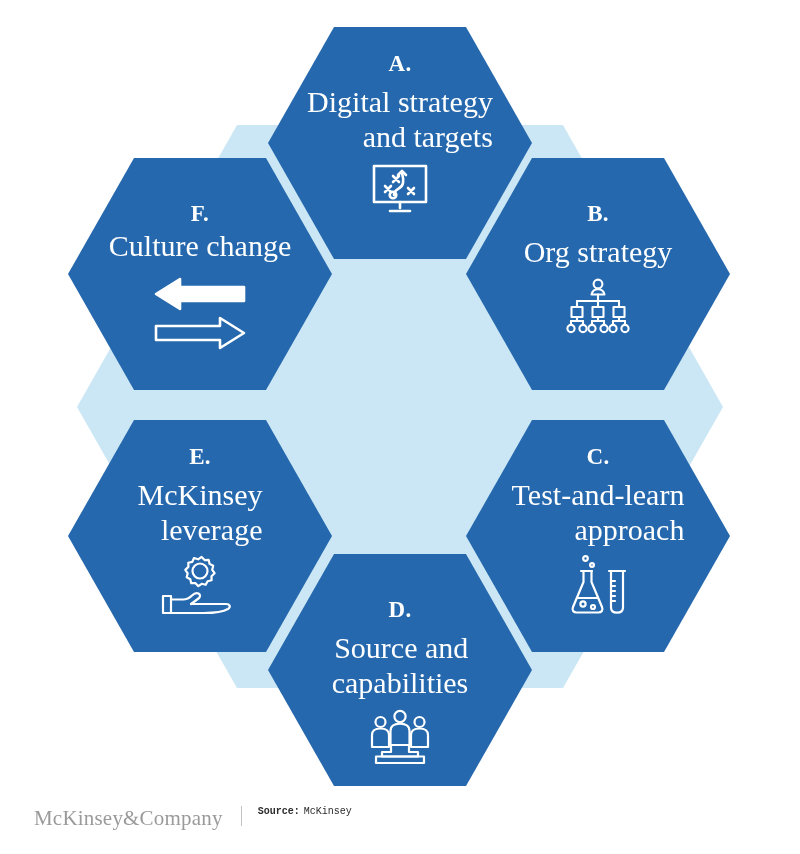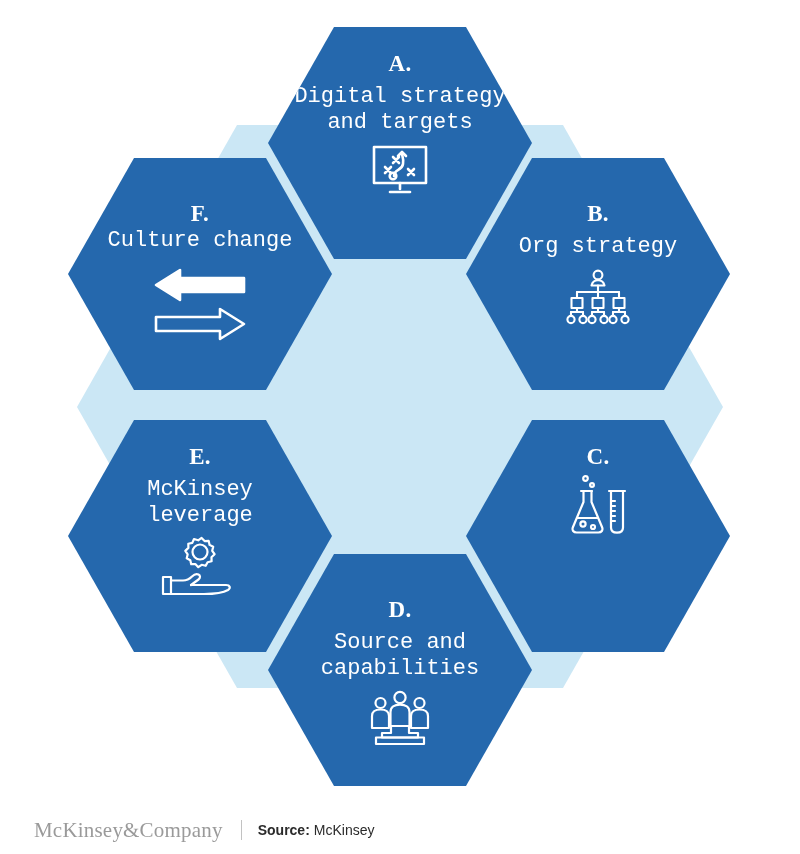--- a/index.html
+++ b/index.html
@@ -52,25 +52,25 @@
   .hex-letter {
     font-family: "Liberation Serif", serif;
     font-weight: bold;
     font-size: 23px;
     color: #ffffff;
     line-height: 1;
     letter-spacing: 0.3px;
   }
 
   .hex-title {
-    font-family: Liberation Mono, monospace;
-    font-size: 22px;
+    font-family: Liberation Serif, serif;
+    font-size: 30px;
     color: #ffffff;
     line-height: 1.18;
-    text-align: center;
+    text-align: right;
     padding: 0 14px;
     white-space: pre-line;
   }
 
   .hex-icon {
     margin-top: 6px;
   }
   .hex-icon svg { display: block; }
 
   
@@ -99,40 +99,40 @@
   #hex-f .hex-icon { margin-top: 14px; }
 
   
   .footer {
     position: absolute;
     left: 0;
     top: 806px;
     width: 800px;
     height: 48px;
     display: flex;
-    align-items: center;
+    align-items: flex-start;
     padding-left: 34px;
     box-sizing: border-box;
   }
   .mck-logo {
     font-family: "Liberation Serif", serif;
     font-size: 21px;
     color: #9a9a9a;
     letter-spacing: 0.2px;
     white-space: nowrap;
   }
   .footer-divider {
     width: 1px;
     height: 20px;
     background: #c2c2c2;
     margin: 0 16px 0 18px;
   }
   .source {
-    font-family: Liberation Sans, sans-serif;
-    font-size: 14px;
+    font-family: Liberation Mono, monospace;
+    font-size: 10px;
     color: #2b2b2b;
     white-space: nowrap;
   }
   .source-label { font-weight: bold; }
   .source-value { font-weight: normal; margin-left: 4px; }
 </style>
 </head>
 <body>
 
 <div id="canvas">
@@ -184,20 +184,22 @@
           <circle cx="27" cy="50.5" r="3.6"></circle>
           <circle cx="39" cy="50.5" r="3.6"></circle>
           <circle cx="48" cy="50.5" r="3.6"></circle>
           <circle cx="60" cy="50.5" r="3.6"></circle>
         </svg>
       </div>
     </div>
 
     <div class="hex" id="hex-c" style="background: rgb(37, 104, 173);">
       <div class="hex-letter">C.</div>
+      <div class="hex-title">Test-and-learn
+approach</div>
       <div class="hex-icon">
         <svg width="60" height="62" viewBox="0 0 60 62" fill="none" stroke="#ffffff" stroke-width="2.2" stroke-linecap="round" stroke-linejoin="round">
           <circle cx="17.5" cy="4.5" r="2.3"></circle>
           <circle cx="24" cy="11" r="1.9"></circle>
 
           <path d="M13 17 L24 17"></path>
           <path d="M15.5 17 L15.5 28 L5 53 C3.6 56.3, 5.6 58.5, 8.6 58.5 L30.4 58.5 C33.4 58.5, 35.4 56.3, 34 53 L23.5 28 L23.5 17"></path>
           <path d="M9.6 44 L30 44"></path>
           <circle cx="15" cy="50" r="2.6"></circle>
           <circle cx="25" cy="53" r="2"></circle>

